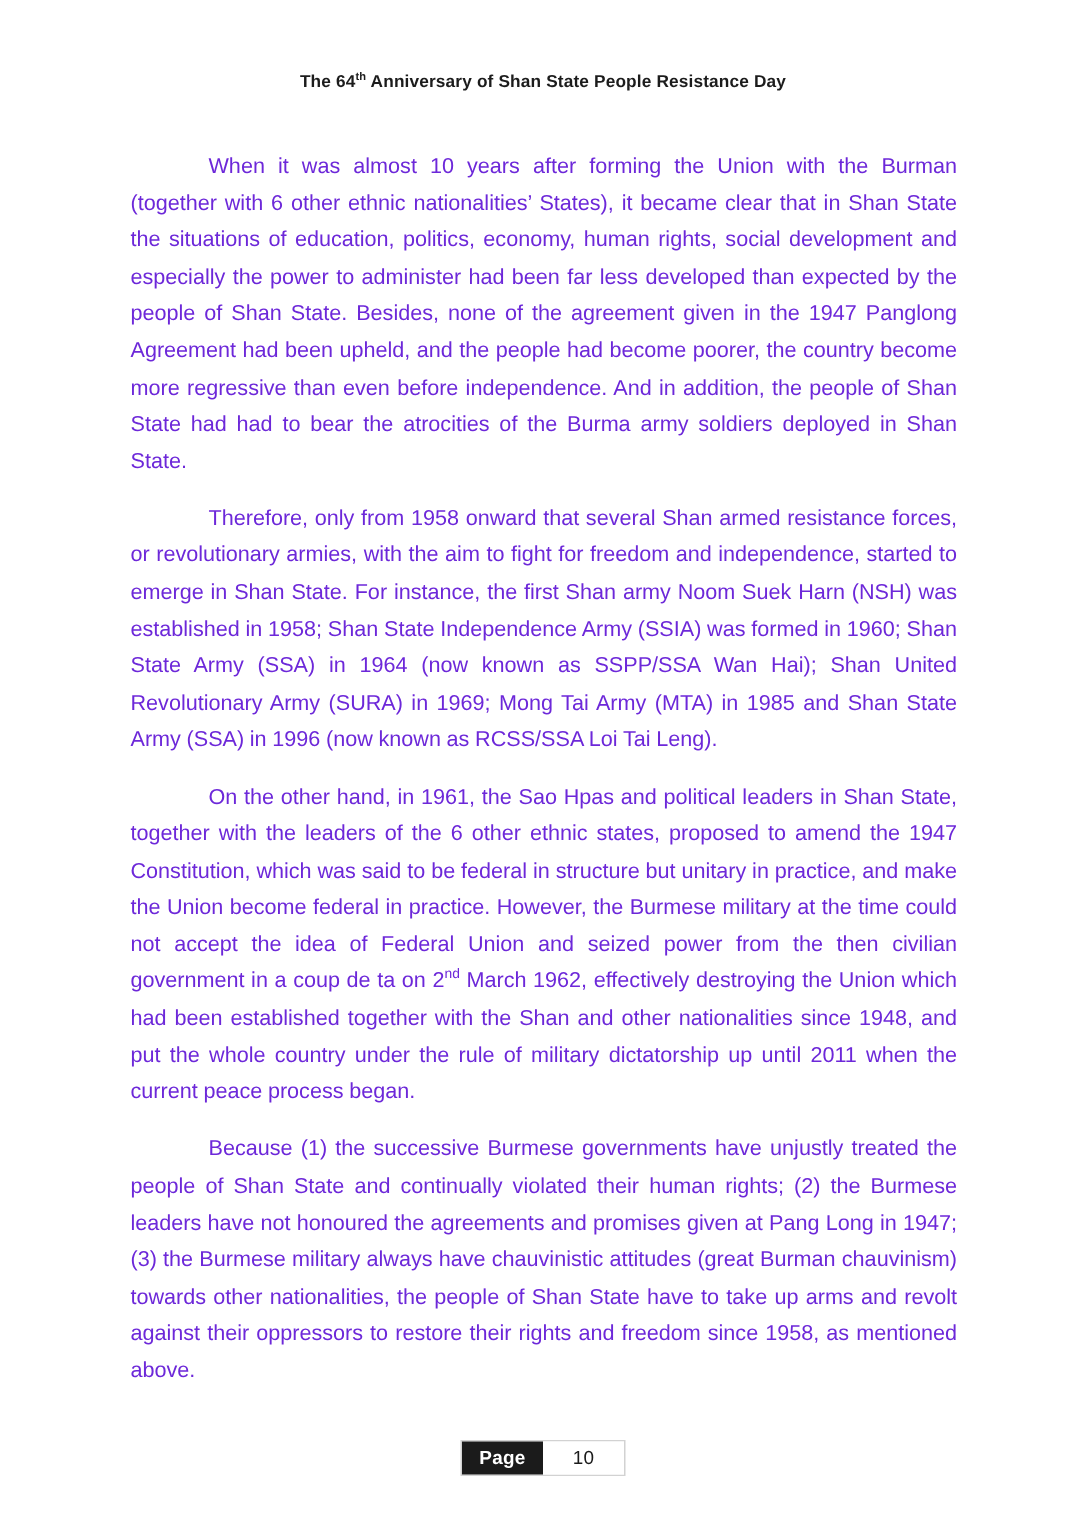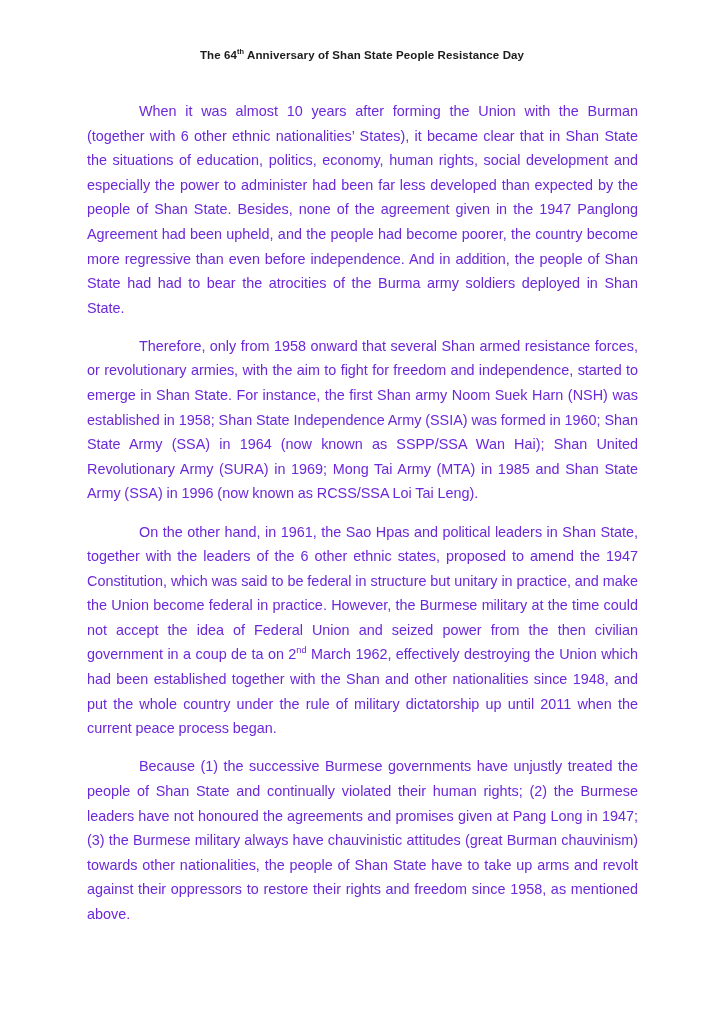--- a/index.html
+++ b/index.html
@@ -130,14 +130,20 @@
     <p class="para">When it was almost 10 years after forming the Union with the Burman (together with 6 other ethnic nationalities’ States), it became clear that in Shan State the situations of education, politics, economy, human rights, social development and especially the power to administer had been far less developed than expected by the people of Shan State. Besides, none of the agreement given in the 1947 Panglong Agreement had been upheld, and the people had become poorer, the country become more regressive than even before independence. And in addition, the people of Shan State had had to bear the atrocities of the Burma army soldiers deployed in Shan State.</p>
 
     <p class="para">Therefore, only from 1958 onward that several Shan armed resistance forces, or revolutionary armies, with the aim to fight for freedom and independence, started to emerge in Shan State. For instance, the first Shan army Noom Suek Harn (NSH) was established in 1958; Shan State Independence Army (SSIA) was formed in 1960; Shan State Army (SSA) in 1964 (now known as SSPP/SSA Wan Hai); Shan United Revolutionary Army (SURA) in 1969; Mong Tai Army (MTA) in 1985 and Shan State Army (SSA) in 1996 (now known as RCSS/SSA Loi Tai Leng).</p>
 
     <p class="para"><span>On the other hand, in 1961, the Sao Hpas and political leaders in Shan State, together with the leaders of the 6 other ethnic states, proposed to amend the 1947 Constitution, which was said to be federal in structure but unitary in practice, and make the Union become federal in practice. However, the Burmese military at the time could not accept the idea of Federal Union and seized power from the then civilian government in a coup de ta on 2</span><sup>nd</sup><span> March 1962, effectively destroying the Union which had been established together with the Shan and other nationalities since 1948, and put the whole country under the rule of military dictatorship up until 2011 when the current peace process began.</span></p>
 
     <p class="para">Because (1) the successive Burmese governments have unjustly treated the people of Shan State and continually violated their human rights; (2) the Burmese leaders have not honoured the agreements and promises given at Pang Long in 1947; (3) the Burmese military always have chauvinistic attitudes (great Burman chauvinism) towards other nationalities, the people of Shan State have to take up arms and revolt against their oppressors to restore their rights and freedom since 1958, as mentioned above.</p>
 
   </div>
 
+  <div class="footer">
+    <div class="page-indicator">
+      <div class="label-cell">Page</div>
+      <div class="number-cell">10</div>
+    </div>
+  </div>
 
 </div>
 
 </body></html>

